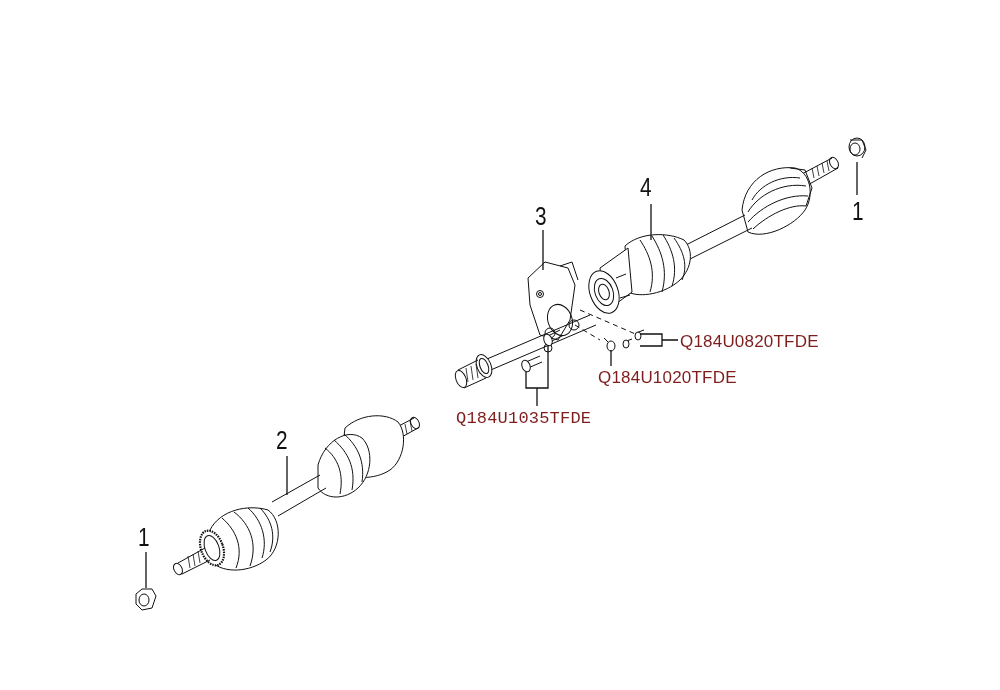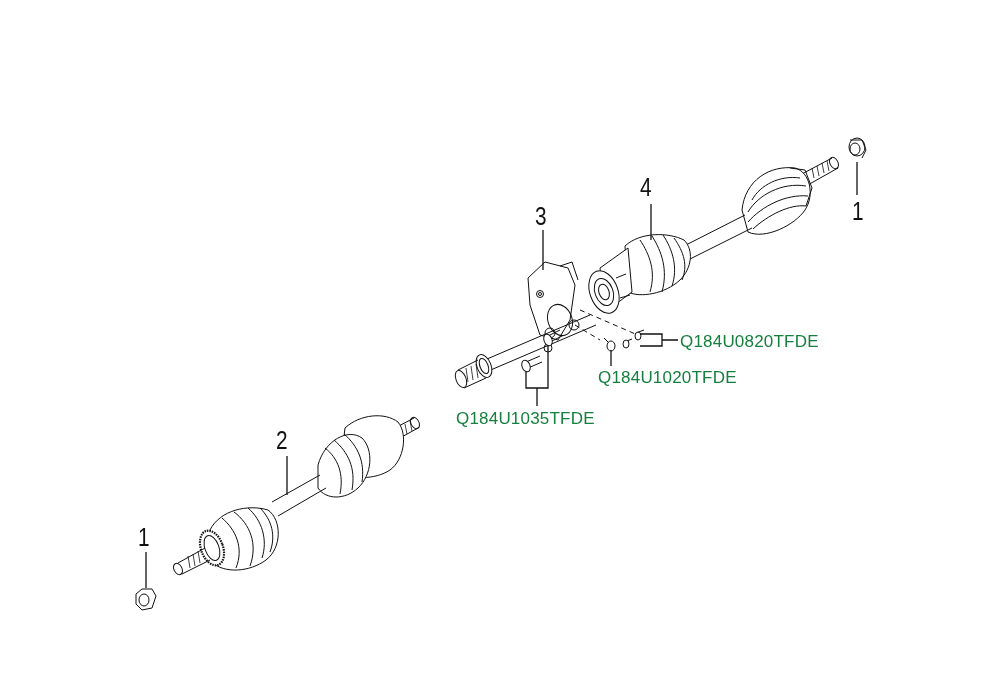--- a/index.html
+++ b/index.html
@@ -1,19 +1,19 @@
 <!DOCTYPE html>
 <html><head>
 <meta charset="utf-8">
 <style>
   html, body { margin: 0; padding: 0; background: #ffffff; }
   #canvas { position: relative; width: 1000px; height: 690px; background: #fff; overflow: hidden; font-family: "Liberation Sans", sans-serif; }
   svg.art { position: absolute; left: 0; top: 0; }
   .callout { position: absolute; font-size: 26px; color: #111; line-height: 1; font-family: "Liberation Sans", sans-serif; transform: scaleX(0.8); transform-origin: left top; }
-  .partno { position: absolute; font-size: 17px; color: #15803d; line-height: 1; font-family: "Liberation Sans", sans-serif; letter-spacing: 0.2px; }
+  .partno { position: absolute; font-size: 17px; color: #7f1d1d; line-height: 1; font-family: "Liberation Sans", sans-serif; letter-spacing: 0.2px; }
 </style>
 </head>
 <body>
 
 <div id="canvas">
   <svg class="art" width="1000" height="690" viewBox="0 0 1000 690" fill="none" stroke="#111" stroke-width="1">
 
     <g>
 
       <path d="M800 175 L832 158 M806 186 L838 168"></path>
@@ -136,14 +136,14 @@
   </svg>
 
   <div class="callout" style="left:852px; top:198px;">1</div>
   <div class="callout" style="left:640px; top:174px;">4</div>
   <div class="callout" style="left:535px; top:203px;">3</div>
   <div class="callout" style="left:276px; top:427px;">2</div>
   <div class="callout" style="left:138px; top:524px;">1</div>
 
   <div class="partno" style="left:680px; top:333px;">Q184U0820TFDE</div>
   <div class="partno" style="left:598px; top:369px;">Q184U1020TFDE</div>
-  <div class="partno" style="left:456px; top:410px;">Q184U1035TFDE</div>
+  <div class="partno" style="left:456px; top:410px;font-family:Liberation Mono, monospace;">Q184U1035TFDE</div>
 </div>
 
 </body></html>

